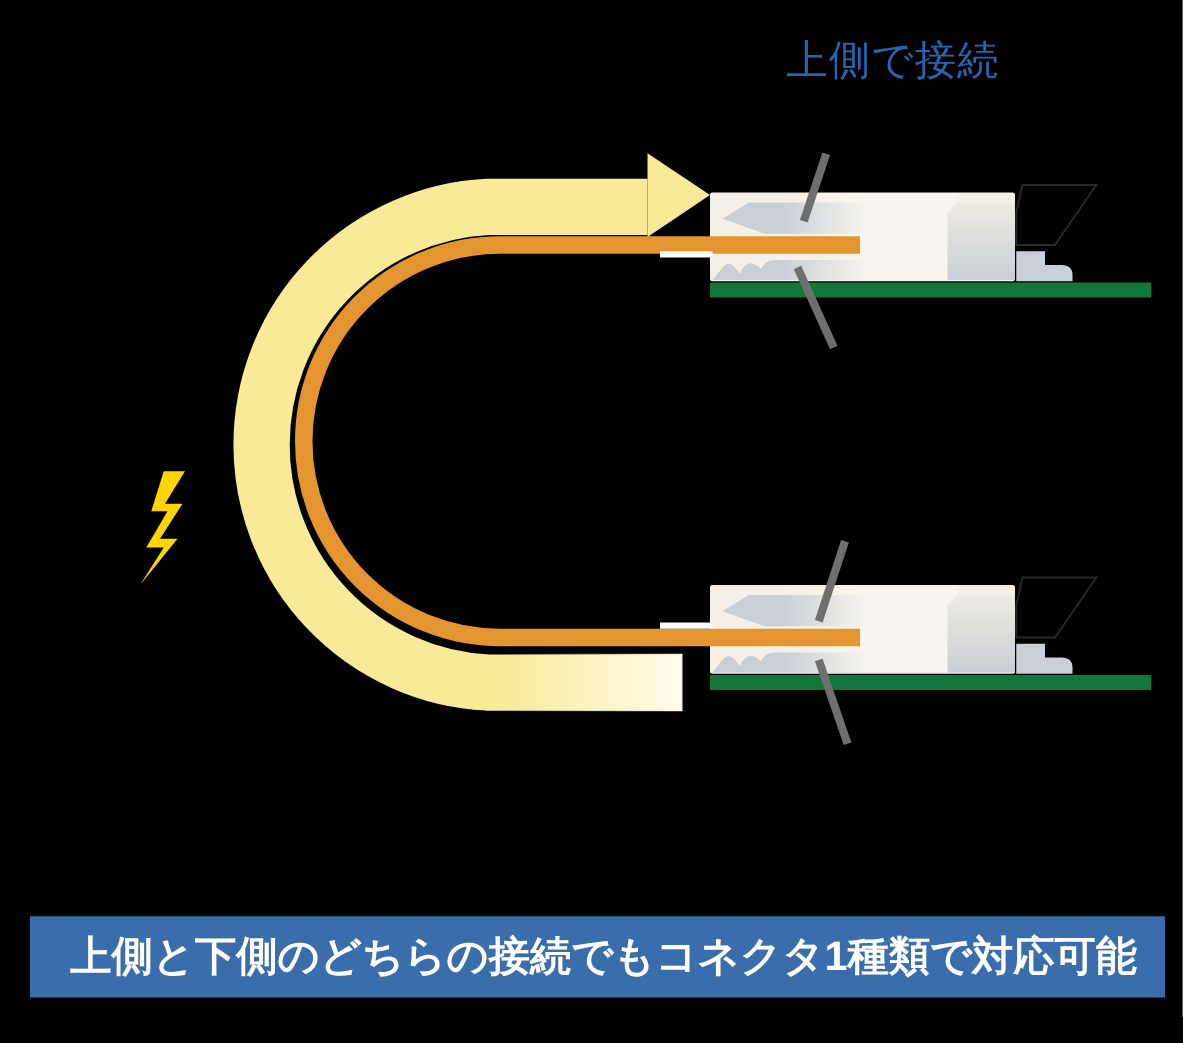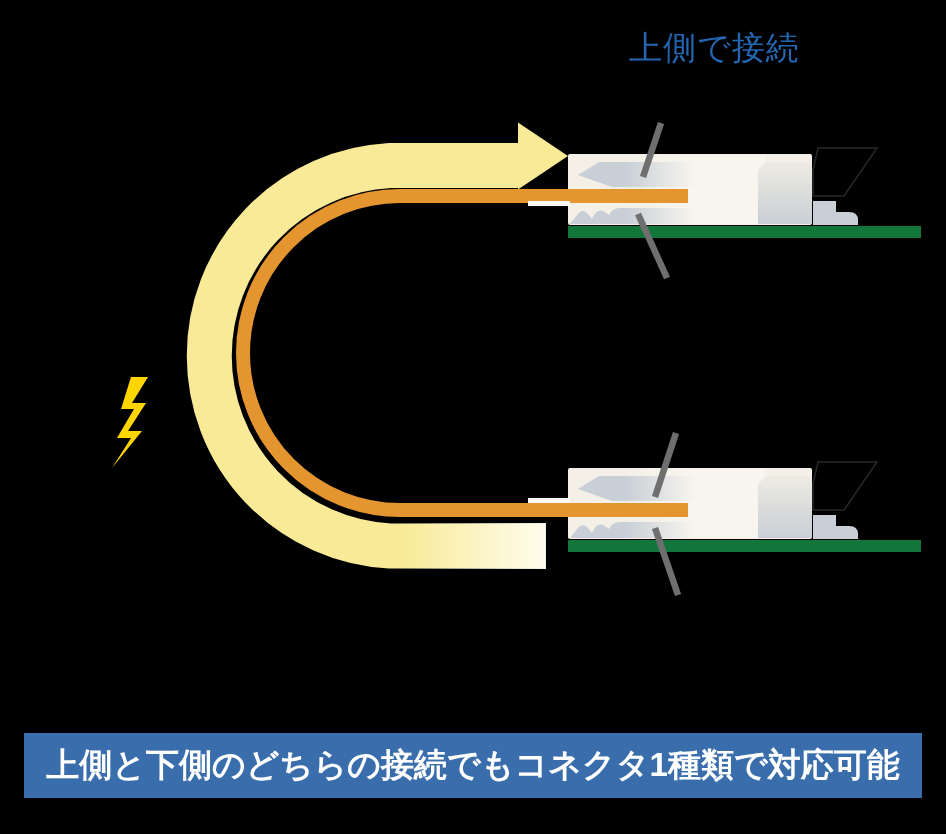--- a/index.html
+++ b/index.html
@@ -75,15 +75,15 @@
 
     <line x1="661" y1="123" x2="643" y2="177" stroke-width="6.5" stroke="#6f6f6f"></line>
     <line x1="638" y1="214" x2="667" y2="278" stroke-width="6.5" stroke="#6f6f6f"></line>
     <line x1="676" y1="433" x2="655" y2="497" stroke-width="6.5" stroke="#6f6f6f"></line>
     <line x1="655" y1="528" x2="678" y2="595" stroke-width="6.5" stroke="#6f6f6f"></line>
   </svg>
 
   <div class="side-label top" style="color: rgb(35, 102, 177);">上側で接続</div>
 
 
-  <div class="banner" style="background-color: rgb(58, 109, 171); color: rgb(255, 255, 255);">上側と下側のどちらの接続でもコネクタ1種類で対応可能</div>
+  <div class="banner" style="background-color: rgb(58, 109, 171); color: rgb(255, 255, 255); padding-left: 10px;">上側と下側のどちらの接続でもコネクタ1種類で対応可能</div>
 
 </div>
 
 </body></html>

